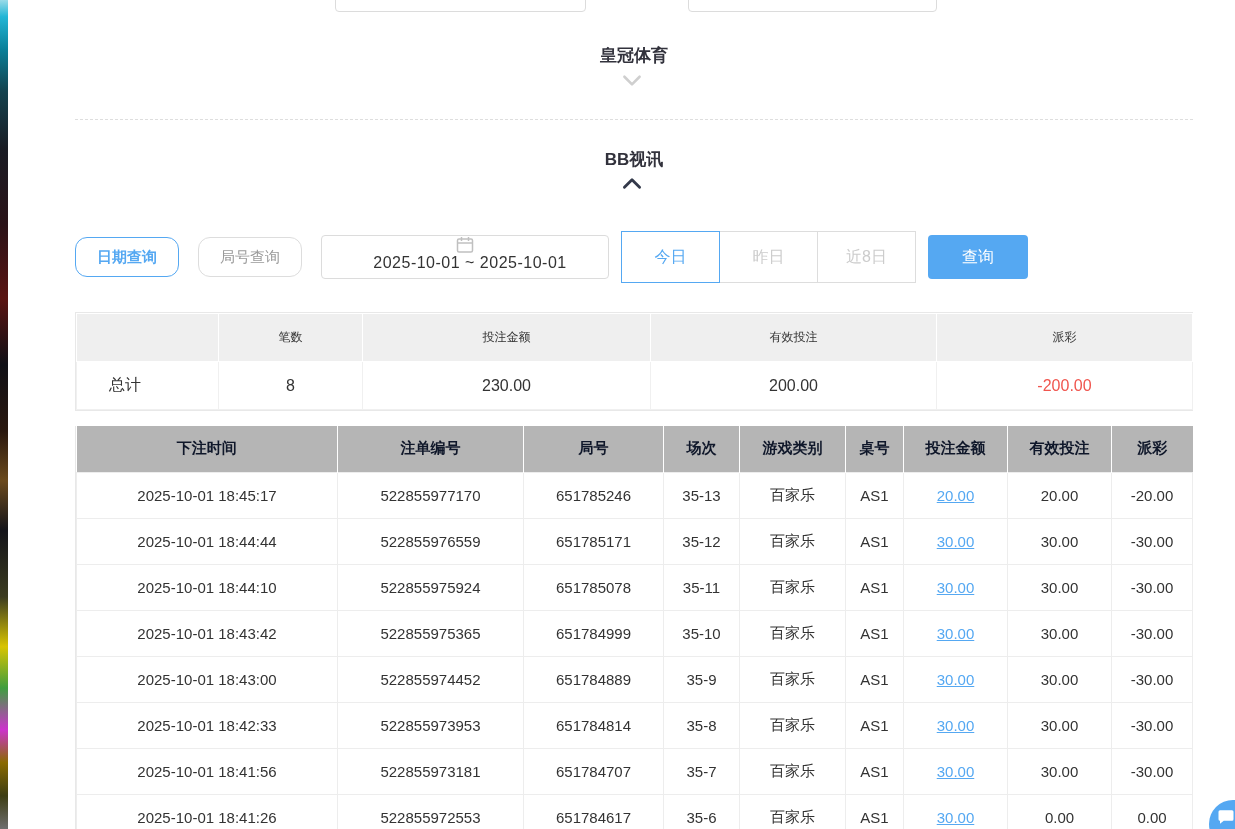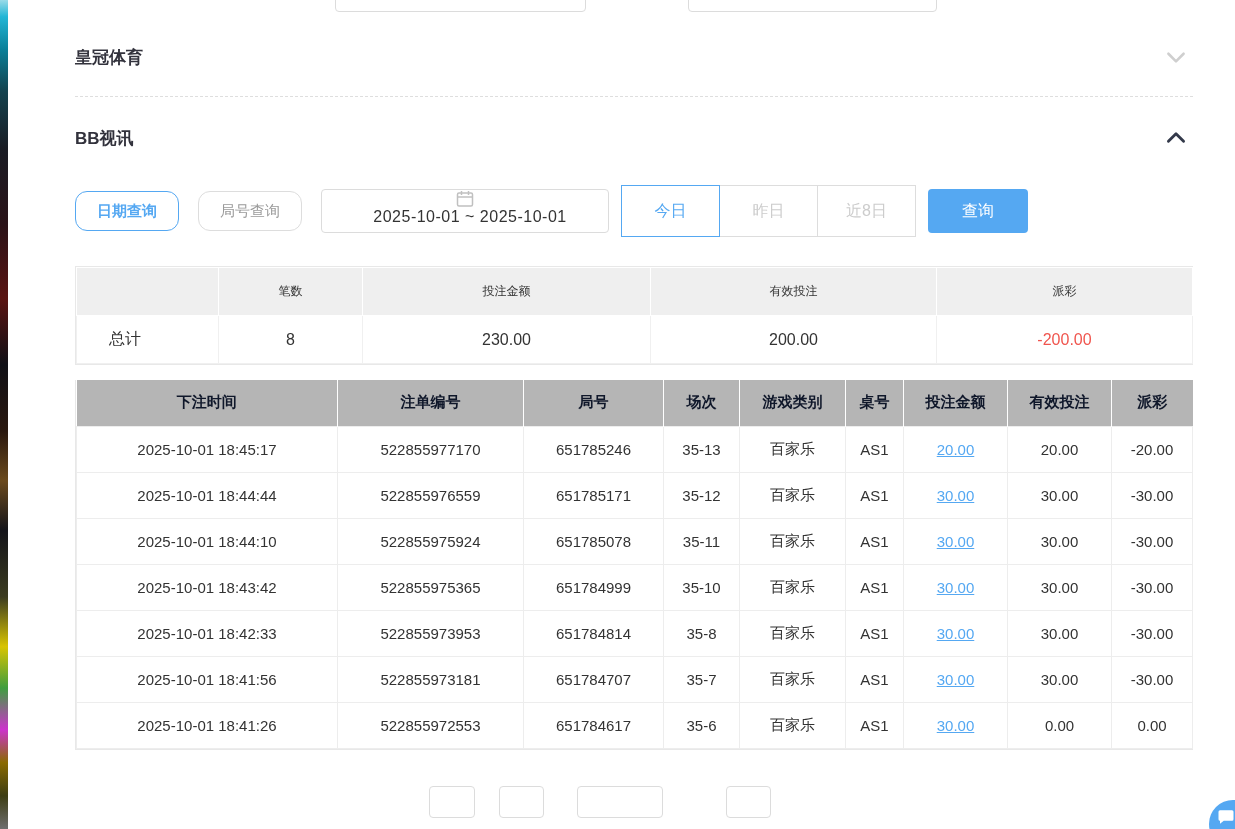--- a/index.html
+++ b/index.html
@@ -15,21 +15,21 @@
       #14141a 64%, #3c3c20 72%, #d8c400 78%, #3f9e3f 83%, #cc33cc 88%,
       #8a6a00 92%, #3d3d14 96%, #6e6e6e 100%); }
 
   .content { position:absolute; left:75px; top:0; width:1118px; }
 
   
   .top-input { position:absolute; top:-30px; height:42px; border:1px solid #dcdcdc; border-radius:4px; background:#fff; }
   .top-input.one { left:260px; width:251px; }
   .top-input.two { left:613px; width:249px; }
 
-  .section-head { display:flex; align-items:center; justify-content:space-between; }
+  .section-head { display:flex; align-items:center; justify-content:space-between;flex-direction:column; }
   .section-head.crown { padding-top:44px; padding-bottom:26px; }
   .section-head.bb { padding-top:28px; padding-bottom:26px; }
   .section-title { font-size:17px; font-weight:bold; color:#32323c; }
   .chev { width:26px; height:26px; cursor:pointer; margin-right:4px; }
   .dashed-sep { border-top:1px dashed #dedede; }
 
   
   .filter-row { display:flex; align-items:center; margin-top:8px; }
   .pill-btn { height:40px; width:104px; border-radius:12px; background:#fff; font-size:15px;
     display:flex; align-items:center; justify-content:center; cursor:pointer; }
@@ -215,20 +215,31 @@
               <td>522855975365</td>
               <td>651784999</td>
               <td>35-10</td>
               <td>百家乐</td>
               <td>AS1</td>
               <td><a class="amt-link">30.00</a></td>
               <td>30.00</td>
               <td class="neg">-30.00</td>
             </tr>
             <tr>
+              <td>2025-10-01 18:43:00</td>
+              <td>522855974452</td>
+              <td>651784889</td>
+              <td>35-9</td>
+              <td>百家乐</td>
+              <td>AS1</td>
+              <td><a class="amt-link">30.00</a></td>
+              <td>30.00</td>
+              <td class="neg">-30.00</td>
+            </tr>
+            <tr>
               <td>2025-10-01 18:42:33</td>
               <td>522855973953</td>
               <td>651784814</td>
               <td>35-8</td>
               <td>百家乐</td>
               <td>AS1</td>
               <td><a class="amt-link">30.00</a></td>
               <td>30.00</td>
               <td class="neg">-30.00</td>
             </tr>

